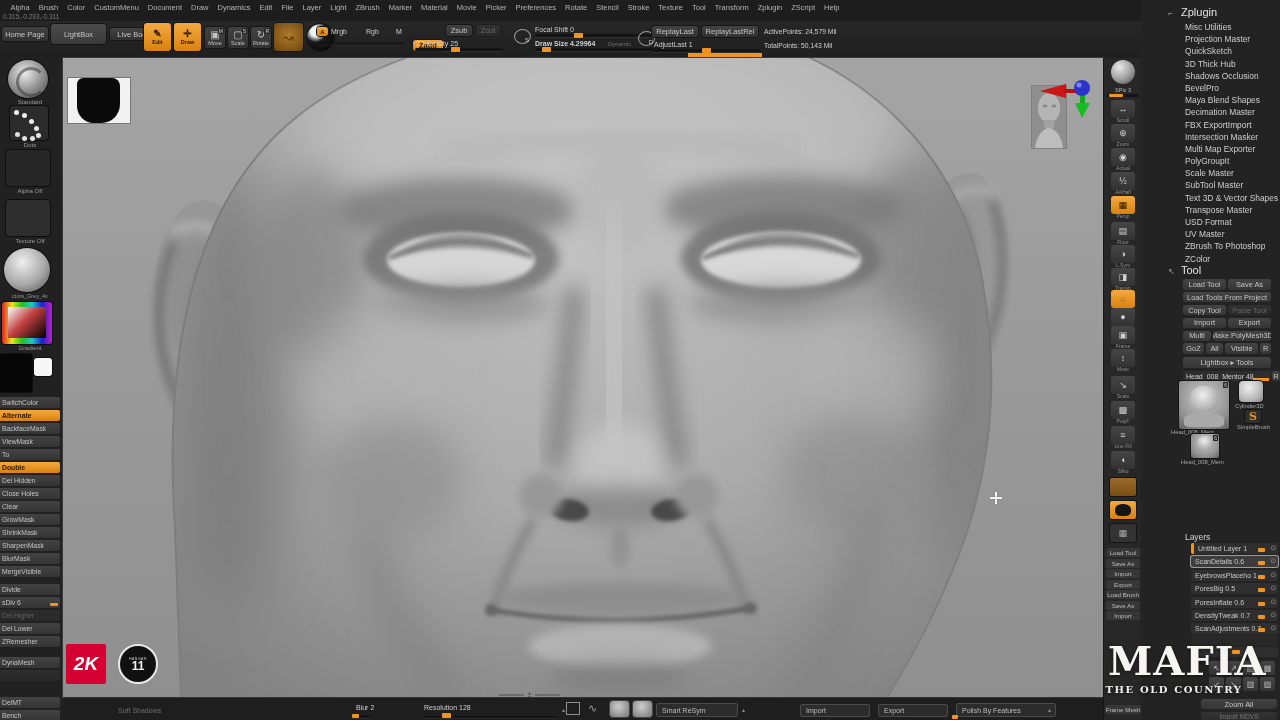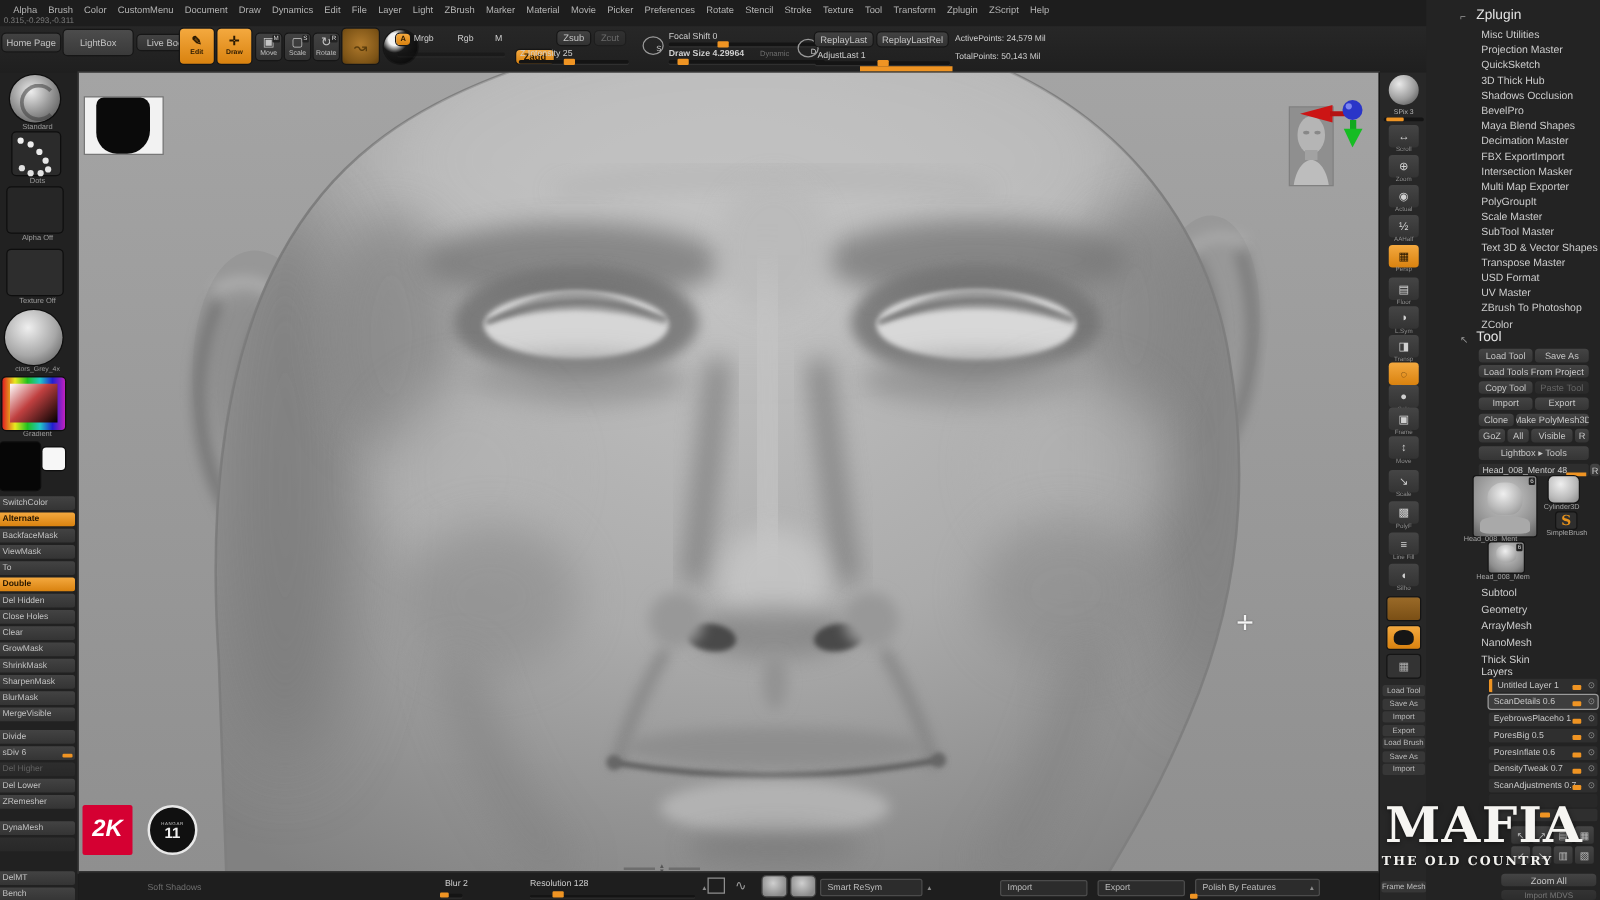--- a/index.html
+++ b/index.html
@@ -552,21 +552,21 @@
       </div>
       <div class="trow">
         <div class="rp-btn" style="flex: 1 1 0%;">Copy Tool</div>
         <div class="rp-btn dim" style="flex: 1 1 0%;">Paste Tool</div>
       </div>
       <div class="trow">
         <div class="rp-btn" style="flex: 1 1 0%;">Import</div>
         <div class="rp-btn" style="flex: 1 1 0%;">Export</div>
       </div>
       <div class="trow">
-        <div class="rp-btn" style="flex: 0.72 1 0%;">Clone</div>
+        <div class="rp-btn" style="flex: 0.72 1 0%;">Multi</div>
         <div class="rp-btn" style="flex: 1.5 1 0%;">Make PolyMesh3D</div>
       </div>
       <div class="trow">
         <div class="rp-btn" style="flex: 0.6 1 0%;">GoZ</div>
         <div class="rp-btn" style="flex: 0.48 1 0%;">All</div>
         <div class="rp-btn" style="flex: 0.95 1 0%;">Visible</div>
         <div class="rp-btn" style="flex: 0.3 1 0%;">R</div>
       </div>
     </div>
 
@@ -584,27 +584,20 @@
   <div id="cyl-thumb" style="left:98px;top:381px;width:24px;height:21px"></div>
   <div class="tlab" style="left:94px;top:403px;width:44px">Cylinder3D</div>
   <div id="sbrush" style="left:104px;top:410px;width:16px;height:13px;font-size:11px">S</div>
   <div class="tlab" style="left:96px;top:424px;width:44px">SimpleBrush</div>
   <div class="thumb" style="left:50px;top:434px;width:28px;height:24px">
     <div class="hd"></div>
     <span class="badge">6</span>
   </div>
   <div class="tlab" style="left:40px;top:459px;width:64px">Head_008_Mem</div>
 
-  <div id="tool-sections">
-      <div class="sect">Subtool</div>
-      <div class="sect">Geometry</div>
-      <div class="sect">ArrayMesh</div>
-      <div class="sect">NanoMesh</div>
-      <div class="sect">Thick Skin</div>
-    </div>
   <div id="layers-title">Layers</div>
   <div id="layers">
       <div class="lrow rec">Untitled Layer 1<div class="lh"></div><span class="eye">⊙</span></div>
       <div class="lrow sel">ScanDetails 0.6<div class="lh"></div><span class="eye">⊙</span></div>
       <div class="lrow">EyebrowsPlaceho 1<div class="lh"></div><span class="eye">⊙</span></div>
       <div class="lrow">PoresBig 0.5<div class="lh"></div><span class="eye">⊙</span></div>
       <div class="lrow">PoresInflate 0.6<div class="lh"></div><span class="eye">⊙</span></div>
       <div class="lrow">DensityTweak 0.7<div class="lh"></div><span class="eye">⊙</span></div>
       <div class="lrow">ScanAdjustments 0.7<div class="lh"></div><span class="eye">⊙</span></div>
     </div>

